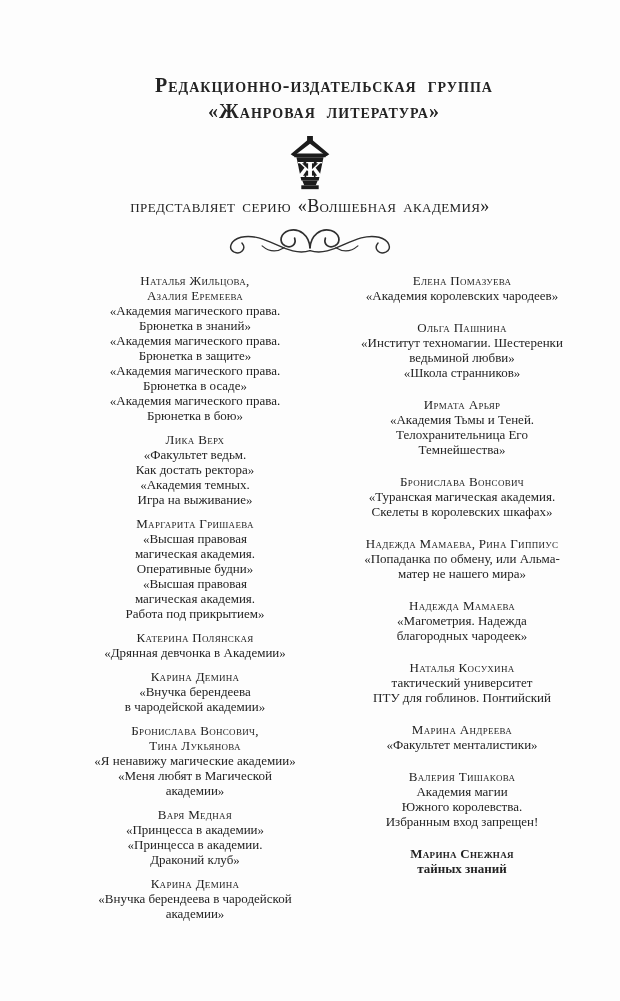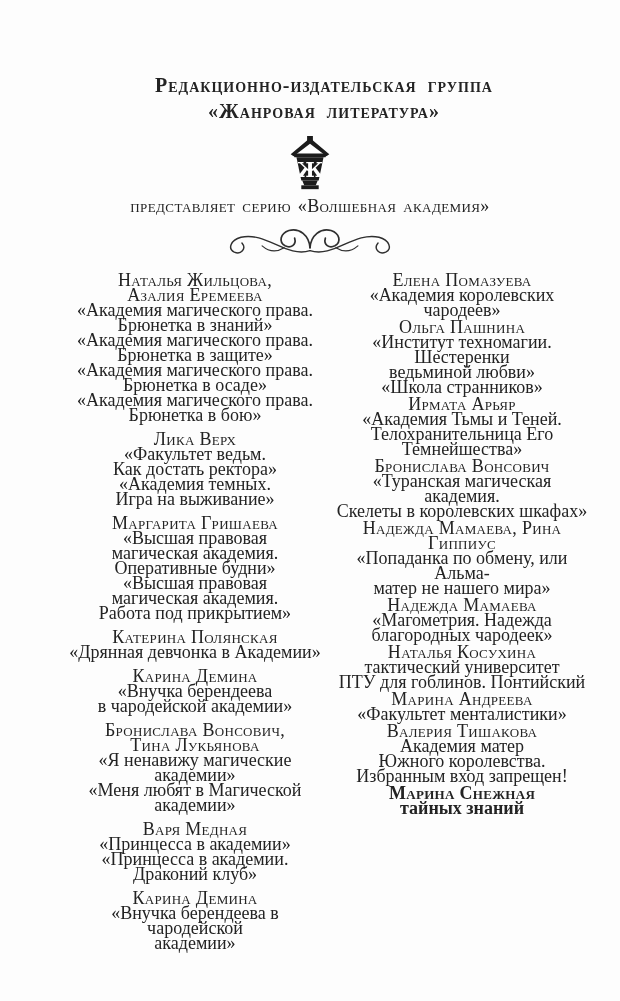--- a/index.html
+++ b/index.html
@@ -32,27 +32,27 @@
     margin-top:1px;
   }
   .flourish-wrap{margin-top:2px;line-height:0;}
   .cols{
     display:flex;
     padding:8px 30px 0 66px;
     box-sizing:border-box;
   }
   .col{
     text-align:center;
-    font-size:18px;
+    font-size:13px;
     line-height:15px;
     display:flex;
     flex-direction:column;
   }
   .col-left{width:258px;gap:9px;}
-  .col-right{width:256px;margin-left:10px;gap:2px;}
+  .col-right{width:256px;margin-left:10px;gap:17px;}
   .author{font-variant:small-caps;letter-spacing:0.3px;}
   .entry.bold{font-weight:bold;}
 </style>
 </head>
 <body>
 
 <div class="page">
   <header>
     <div class="pub-line">Редакционно-издательская группа</div>
     <div class="pub-line">«Жанровая литература»</div>
@@ -179,21 +179,21 @@
           <div class="author">Наталья Косухина</div>
           <div class="title">тактический университет</div>
           <div class="title">ПТУ для гоблинов. Понтийский</div>
         </div>
         <div class="entry">
           <div class="author">Марина Андреева</div>
           <div class="title">«Факультет менталистики»</div>
         </div>
         <div class="entry">
           <div class="author">Валерия Тишакова</div>
-          <div class="title">Академия матер</div>
+          <div class="title">Академия магии</div>
           <div class="title">Южного королевства.</div>
           <div class="title">Избранным вход запрещен!</div>
         </div>
         <div class="entry bold">
           <div class="author">Марина Снежная</div>
           <div class="title">тайных знаний</div>
         </div>
       </section>
   </main>
 </div>

